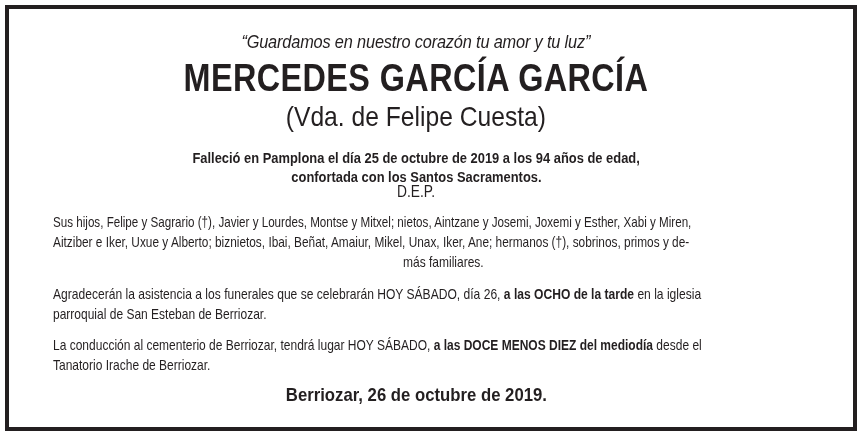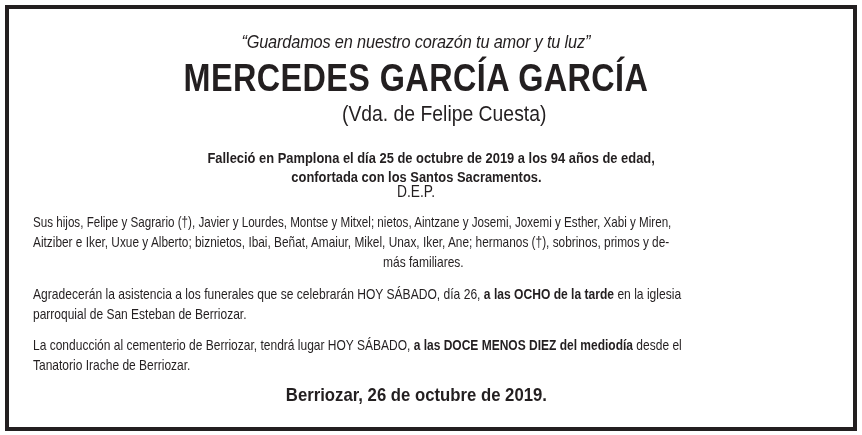--- a/index.html
+++ b/index.html
@@ -56,35 +56,35 @@
   .name {
     top: 56px;
     font-size: 39px;
     font-weight: 700;
     letter-spacing: 0.5px;
   }
   .name .squeeze { transform: scaleX(0.83); }
 
   .subtitle {
     top: 101px;
-    font-size: 22px;
+    font-size: 28px;
     font-weight: 400;
-    padding-left: 28px;
   }
   .subtitle .squeeze { transform: scaleX(0.88); }
 
-  .death1 { top: 149px; font-size: 15px; font-weight: 700; padding-left: 15px; }
+  .death1 { top: 149px; font-size: 15px; font-weight: 700; }
   .death2 { top: 168px; font-size: 15px; font-weight: 700; }
   .dep    { top: 183px; font-size: 16px; font-weight: 400; }
   .death1 .squeeze, .death2 .squeeze { transform: scaleX(0.86); }
   .dep .squeeze { transform: scaleX(0.86); }
 
   .body-line {
     font-size: 15px;
     font-weight: 400;
+    margin-left: 20px;
   }
   .body-line .squeeze { transform: scaleX(0.8); }
   .b1 { top: 213px; }
   .b2 { top: 233px; }
   .b3 { top: 253px; text-align: center; }
   .b4 { top: 285px; }
   .b5 { top: 305px; }
   .b6 { top: 336px; }
   .b7 { top: 356px; }
 

